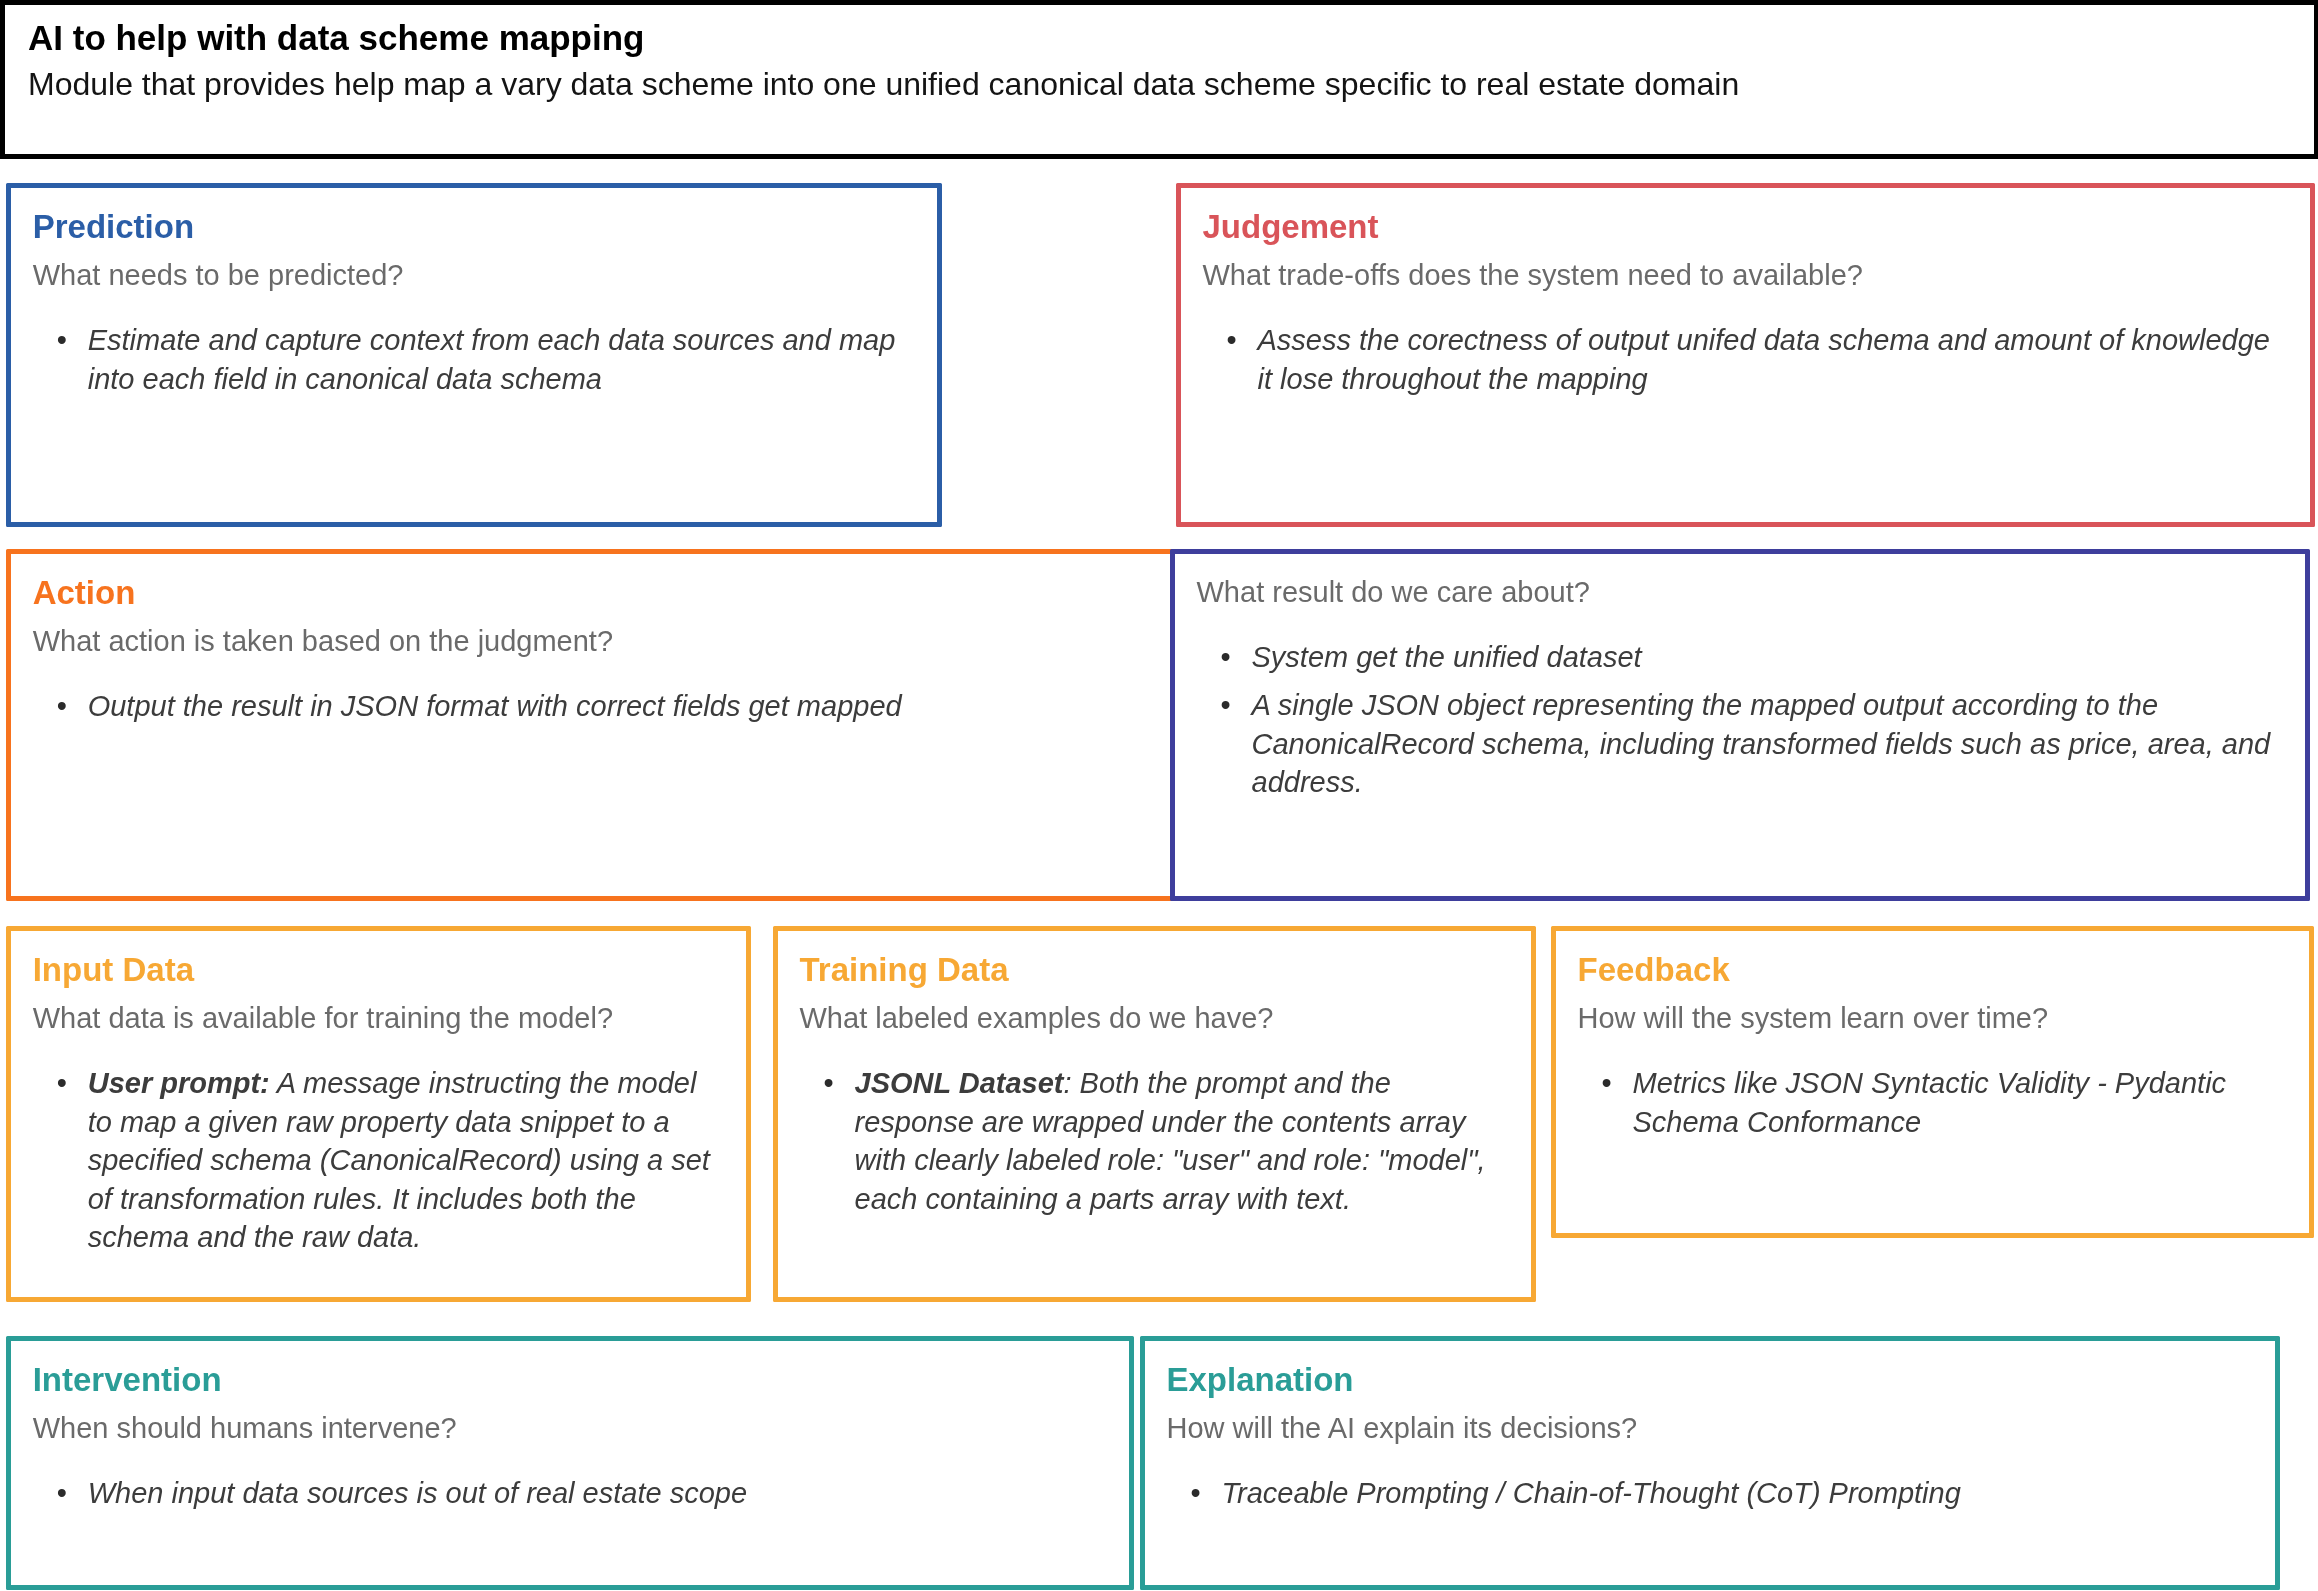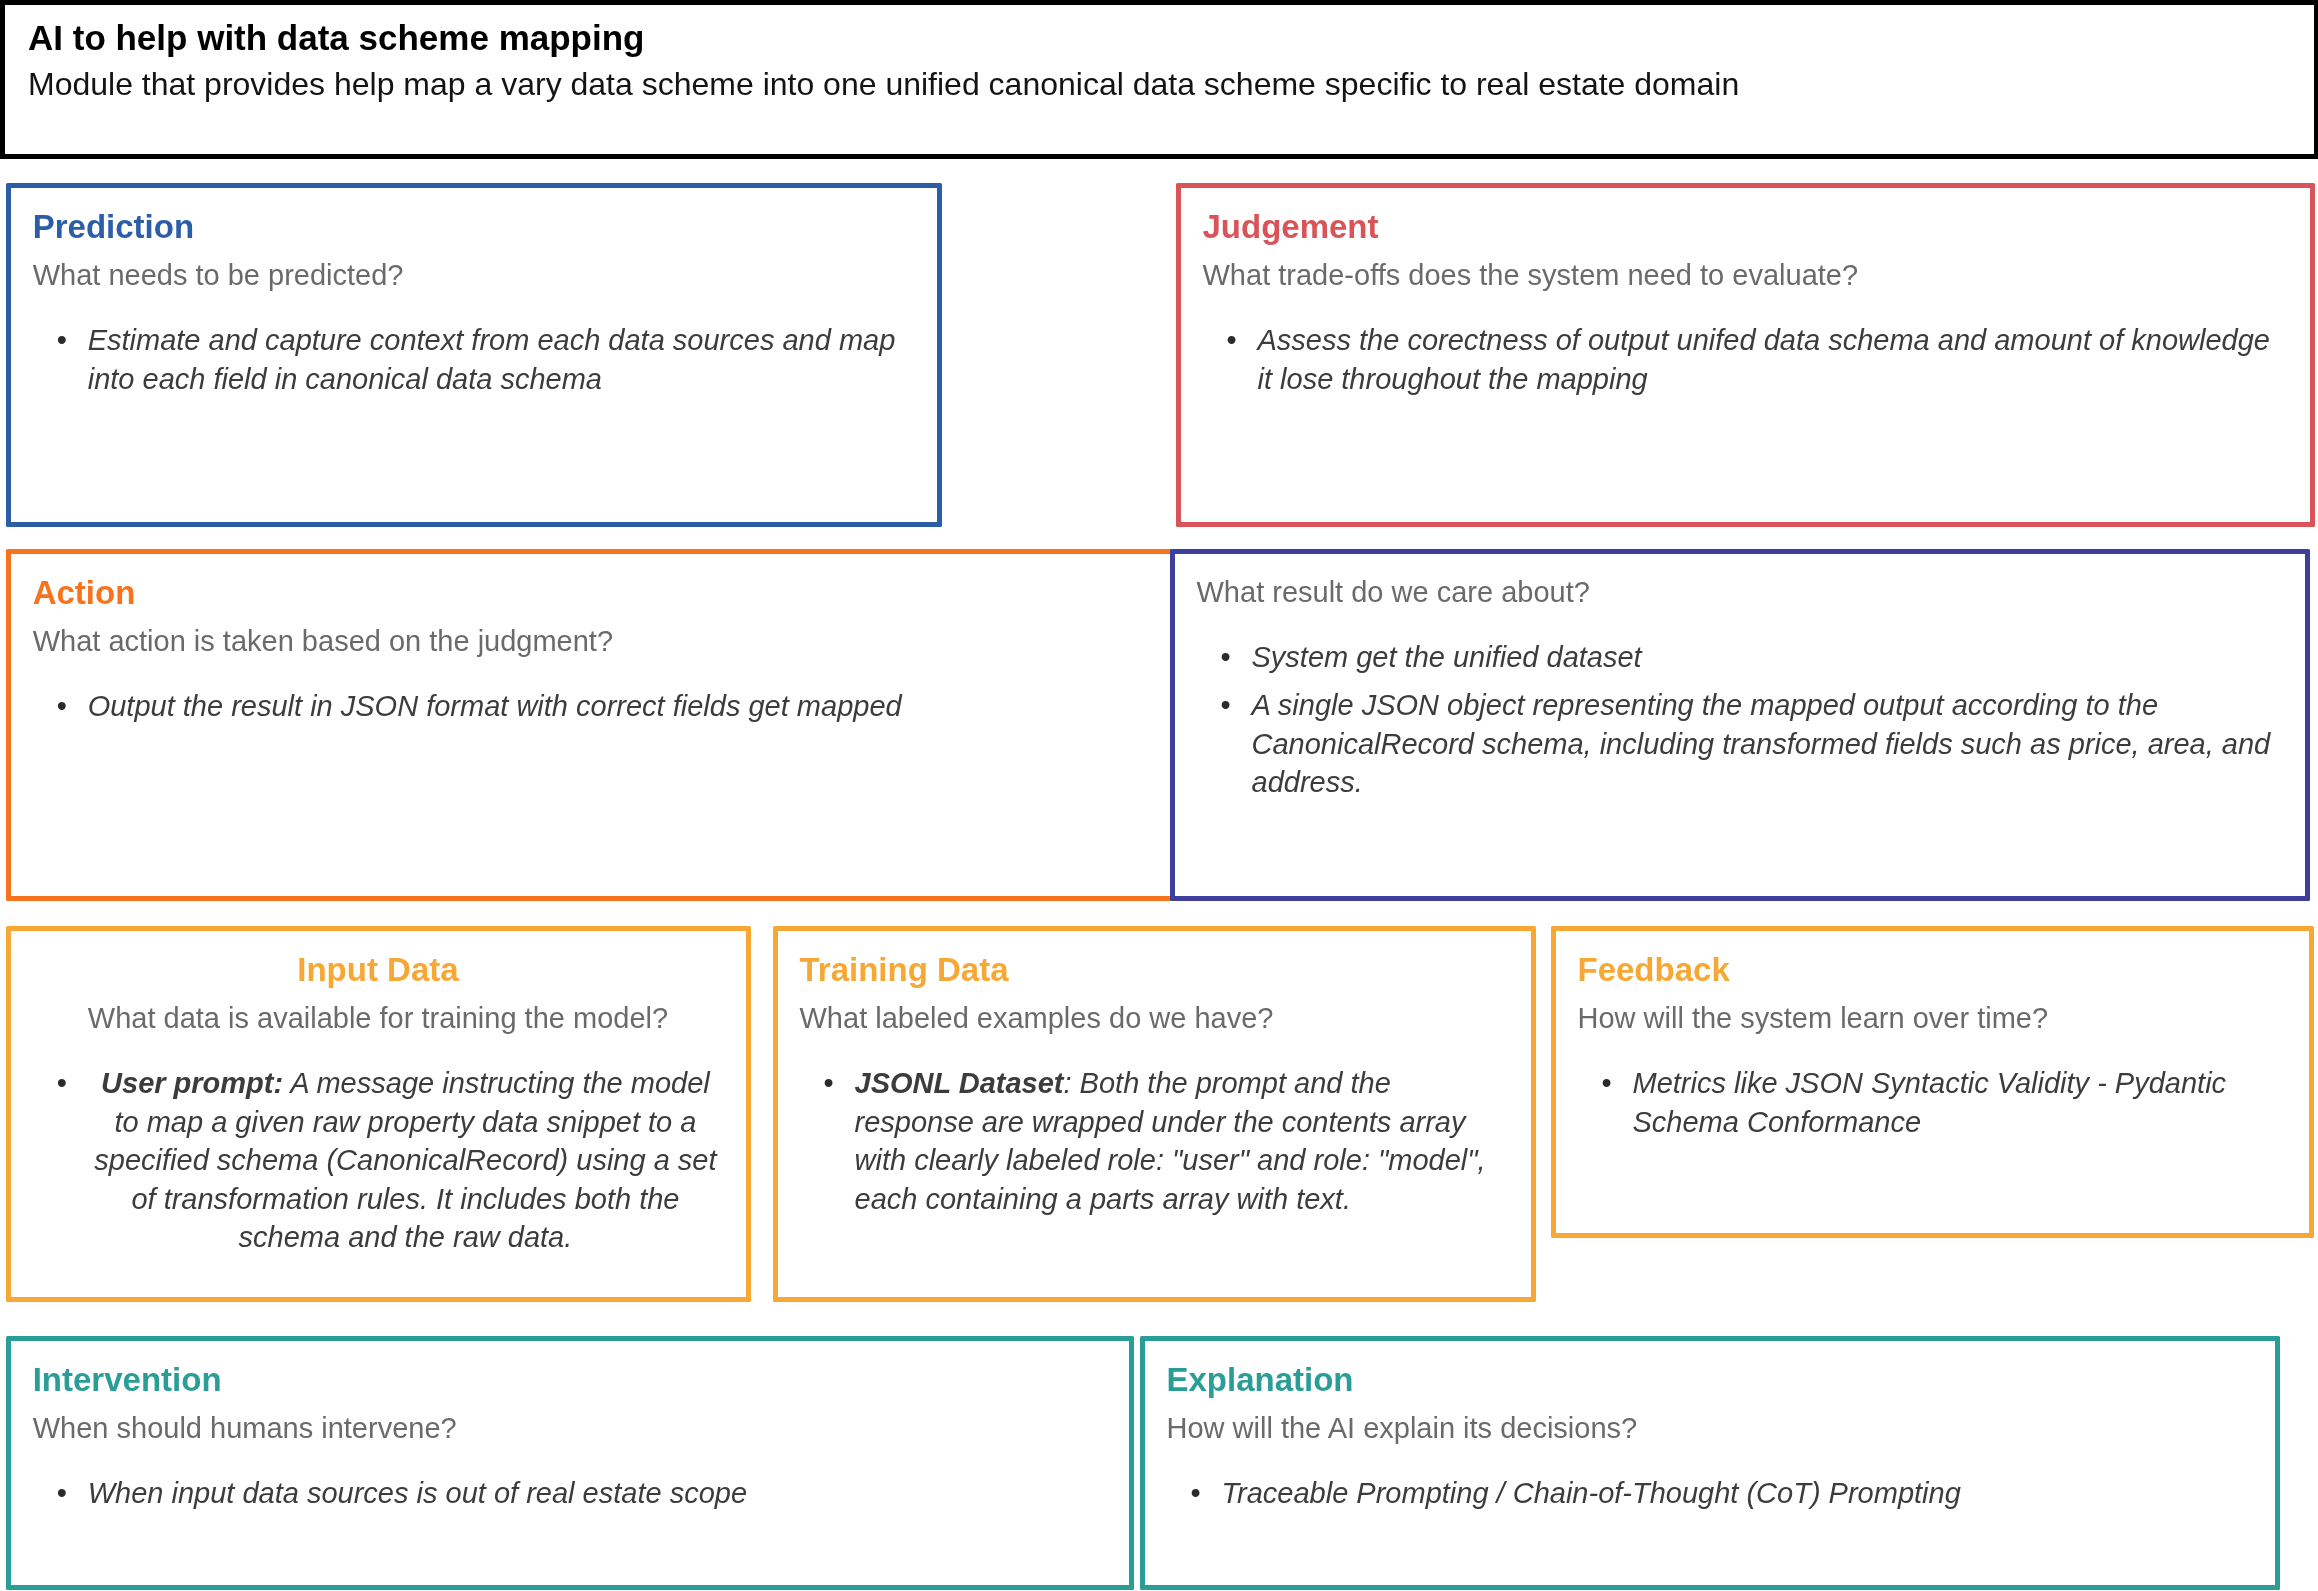--- a/index.html
+++ b/index.html
@@ -62,21 +62,21 @@
     left: -31px;
     color: #2b2b2b;
     font-style: normal;
   }
   .lead { font-weight: bold; }
   
   .pos-prediction   { left: 6.2px;    top: 183px;  width: 936px; height: 344px; }
   .pos-judgement    { left: 1176px; top: 183px;  width: 1139px; height: 344px; }
   .pos-action       { left: 6.2px;    top: 549px;  width: 1328px; height: 352px; }
   .pos-outcome      { left: 1170px; top: 549px;  width: 1140px; height: 352px; }
-  .pos-input        { left: 6.2px;    top: 926px; width: 745px;  height: 376px; text-align: center; }
+  .pos-input        { left: 6.2px;    top: 926px; width: 745px;  height: 376px; }
   .pos-training     { left: 773px; top: 926px; width: 763px;  height: 376px; }
   .pos-feedback     { left: 1551px; top: 926px; width: 763px;  height: 312px; }
   .pos-intervention { left: 6.2px;    top: 1336px; width: 1128px; height: 254px; }
   .pos-explanation  { left: 1140px; top: 1336px; width: 1140px; height: 254px; }
 </style>
 </head>
 <body>
 
 <div id="canvas">
 
@@ -88,21 +88,21 @@
   <section class="box pos-prediction" style="--accent: #2b5ea7;">
     <h2>Prediction</h2>
     <p class="question">What needs to be predicted?</p>
     <ul>
       <li><span class="lead"></span><span>Estimate and capture context from each data sources and map into each field in canonical data schema</span></li>
     </ul>
   </section>
 
   <section class="box pos-judgement" style="--accent: #d95459;">
     <h2>Judgement</h2>
-    <p class="question">What trade-offs does the system need to evaluate?</p>
+    <p class="question">What trade-offs does the system need to available?</p>
     <ul>
       <li><span class="lead"></span><span>Assess the corectness of output unifed data schema and amount of knowledge it lose throughout the mapping</span></li>
     </ul>
   </section>
 
   <section class="box pos-action" style="--accent: #f7731e;">
     <h2>Action</h2>
     <p class="question">What action is taken based on the judgment?</p>
     <ul>
       <li><span class="lead"></span><span>Output the result in JSON format with correct fields get mapped</span></li>

